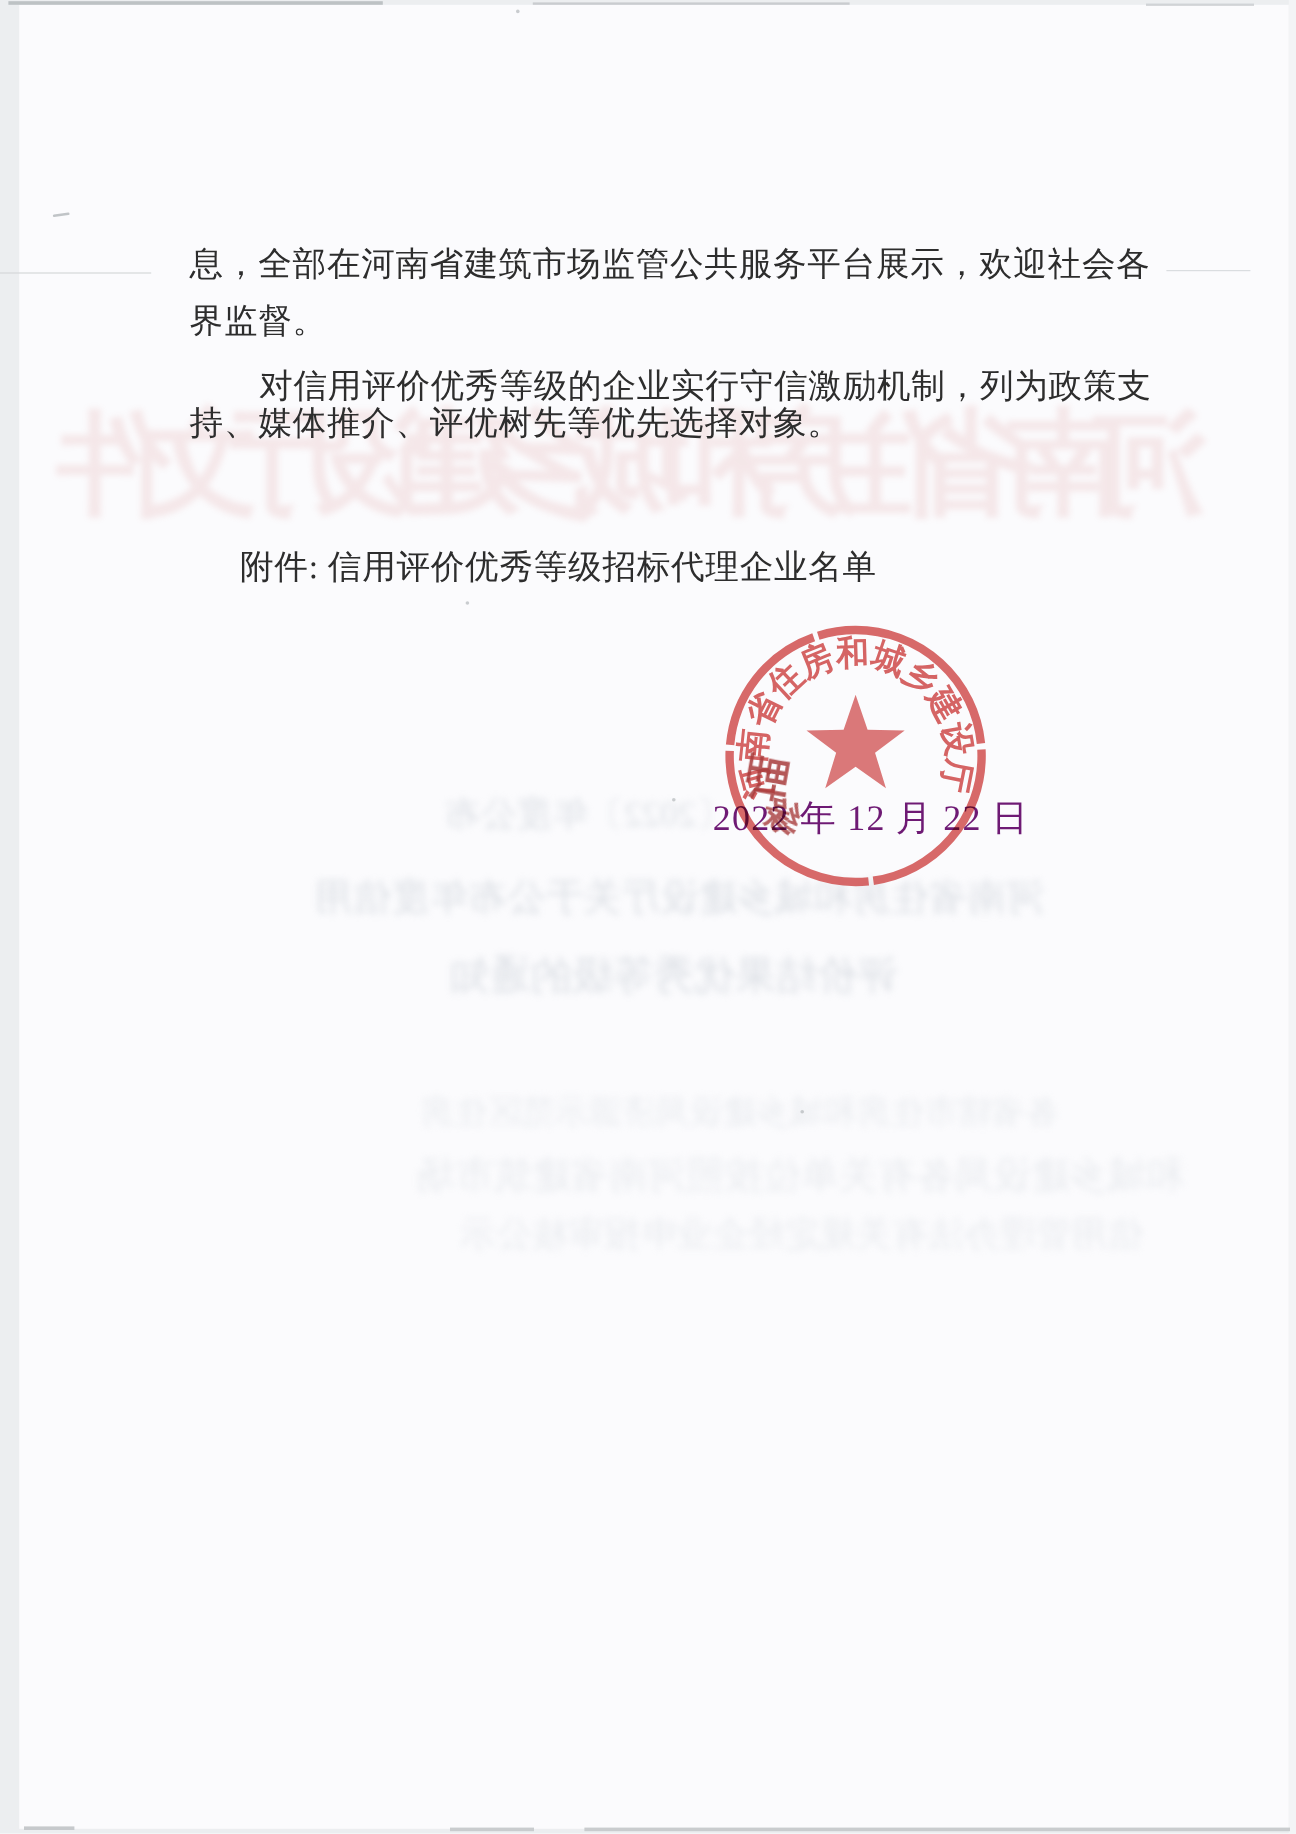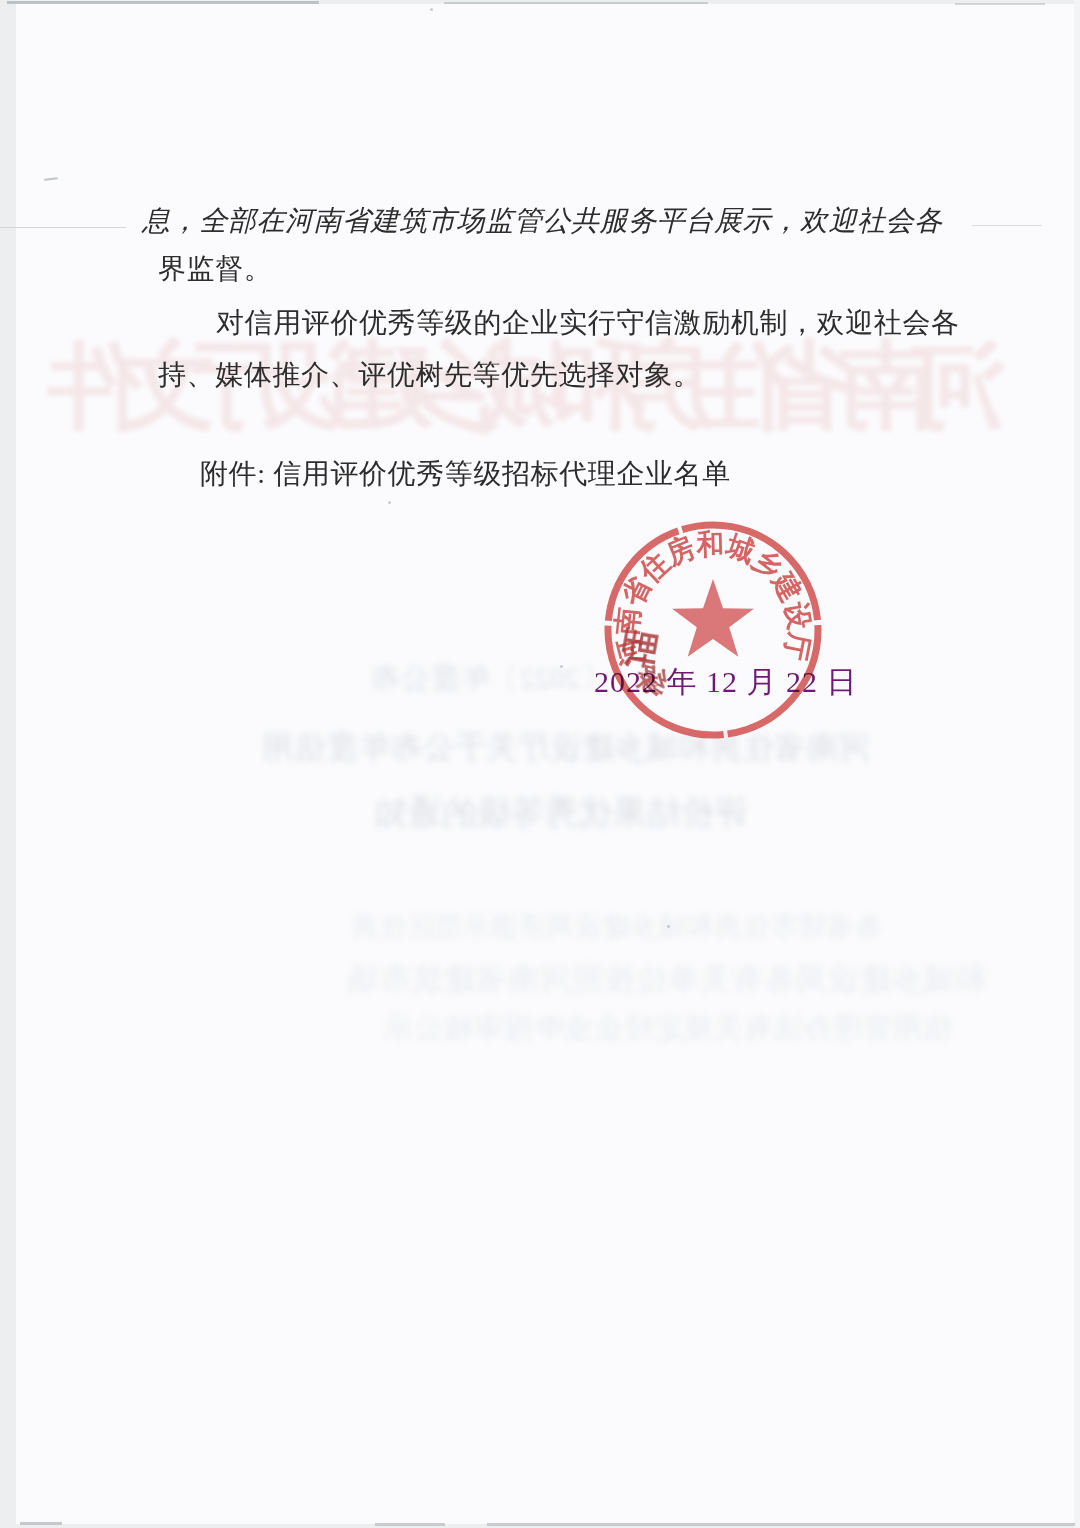--- a/index.html
+++ b/index.html
@@ -13,24 +13,24 @@
     background:#fbfbfd;
   }
   .right-strip{
     position:absolute;left:1074px;top:0;width:6px;height:1528px;background:#f3f4f6;
   }
   
   .tline{
     position:absolute;white-space:nowrap;color:#2d2d2d;
     font-size:28px;line-height:30px;letter-spacing:0.6px;
   }
-  .l1{left:142px;top:206px;font-style:italic;}
+  .l1{left:158px;top:206px;}
   .l2{left:158px;top:254px;}
   .l3{left:216px;top:308px;}
-  .l4{left:158px;top:360px;}
+  .l4{left:158px;top:339px;}
   .attach{left:200px;top:459px;}
   
   .bleed-header{
     position:absolute;left:85px;top:322px;width:920px;
     font-size:96px;font-weight:bold;letter-spacing:-24px;
     color:#d98f8f;opacity:0.18;white-space:nowrap;text-align:center;
     transform:scaleX(-1);filter:blur(2.5px);
   }
   
   .bleed-line{
@@ -76,21 +76,21 @@
 <div class="bleed-header">河南省住房和城乡建设厅文件</div>
 <div class="bleed-line m1">〔2022〕年度公布</div>
 <div class="bleed-line m2">河南省住房和城乡建设厅关于公布年度信用</div>
 <div class="bleed-line m3">评价结果优秀等级的通知</div>
 <div class="bleed-line b1">各省辖市住房和城乡建设局济源示范区住房</div>
 <div class="bleed-line b2">和城乡建设局各有关单位按照河南省建筑市场</div>
 <div class="bleed-line b3">信用管理办法有关规定经企业申报审核公示</div>
 
 <div class="tline l1">息，全部在河南省建筑市场监管公共服务平台展示，欢迎社会各</div>
 <div class="tline l2">界监督。</div>
-<div class="tline l3">对信用评价优秀等级的企业实行守信激励机制，欢迎社会各</div>
+<div class="tline l3">对信用评价优秀等级的企业实行守信激励机制，列为政策支</div>
 <div class="tline l4">持、媒体推介、评优树先等优先选择对象。</div>
 <div class="tline attach">附件: 信用评价优秀等级招标代理企业名单</div>
 
 <svg class="seal" viewBox="0 0 240 240">
   <circle cx="120" cy="122" r="105" fill="none" stroke="#cf4b4b" stroke-width="7" stroke-dasharray="150 4 180 5 120 4 186 5" opacity="0.92"></circle>
   <polygon points="120,71 130,100.2 160.9,100.7 136.2,119.3 145.3,148.8 120,131 94.7,148.8 103.8,119.3 79.1,100.7 110,100.2" fill="#d15555" opacity="0.88"></polygon>
   <path id="sealTextPath" d="M 51.1 154.1 A 76 76 0 1 1 188.9 154.1" fill="none"></path>
   <text font-size="29" font-weight="bold" fill="#cf4b4b" opacity="0.95" font-family="Liberation Serif, DejaVu Serif, serif">
     <textPath href="#sealTextPath" startOffset="0" textLength="300" lengthAdjust="spacingAndGlyphs">河南省住房和城乡建设厅</textPath>
   </text>

